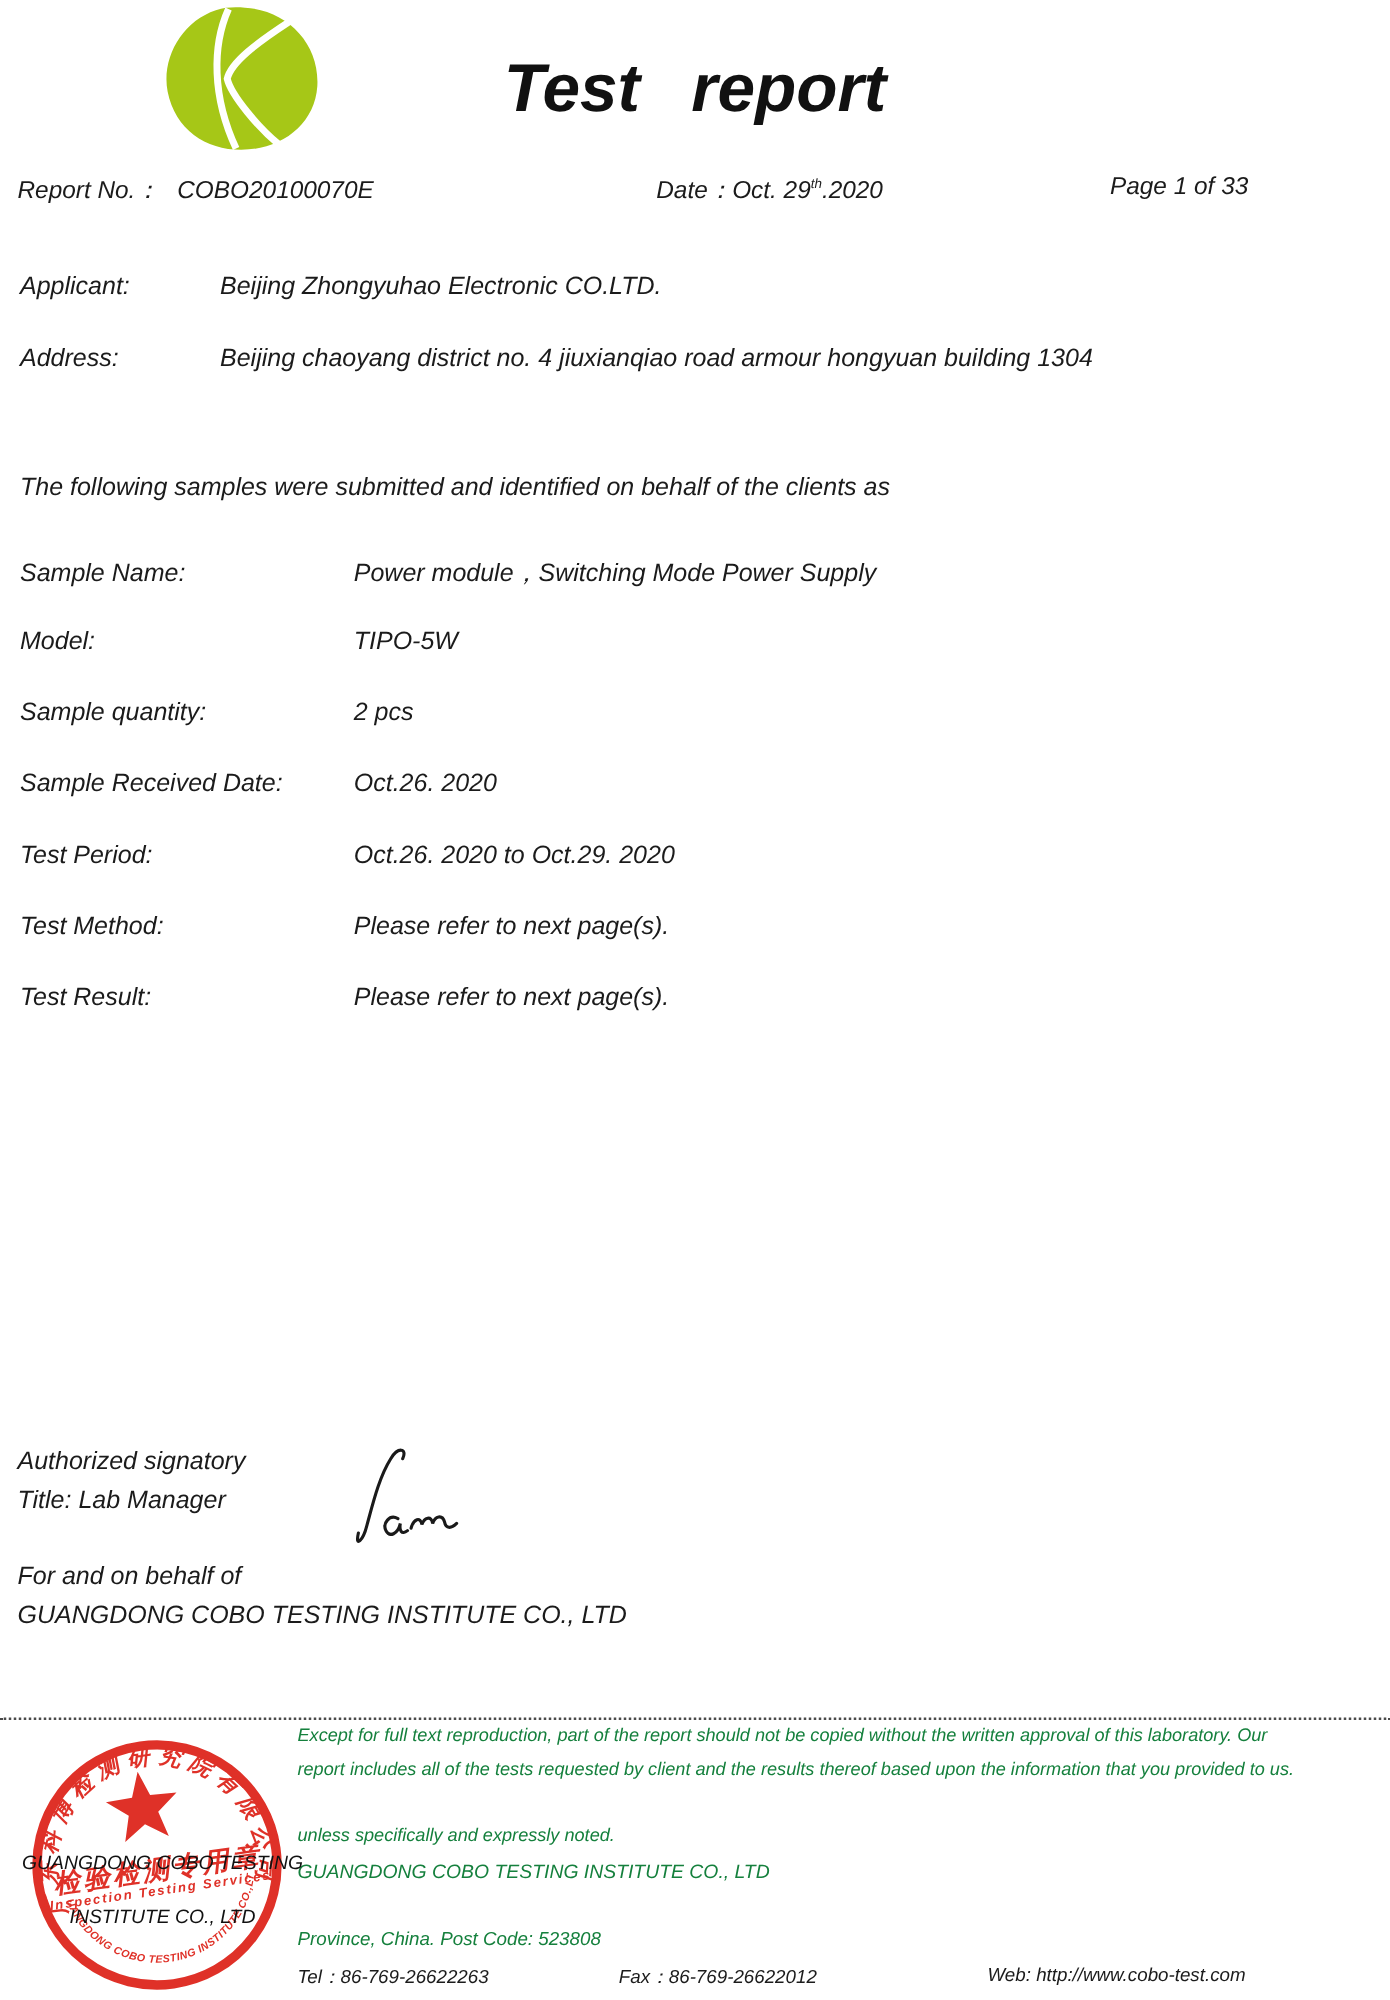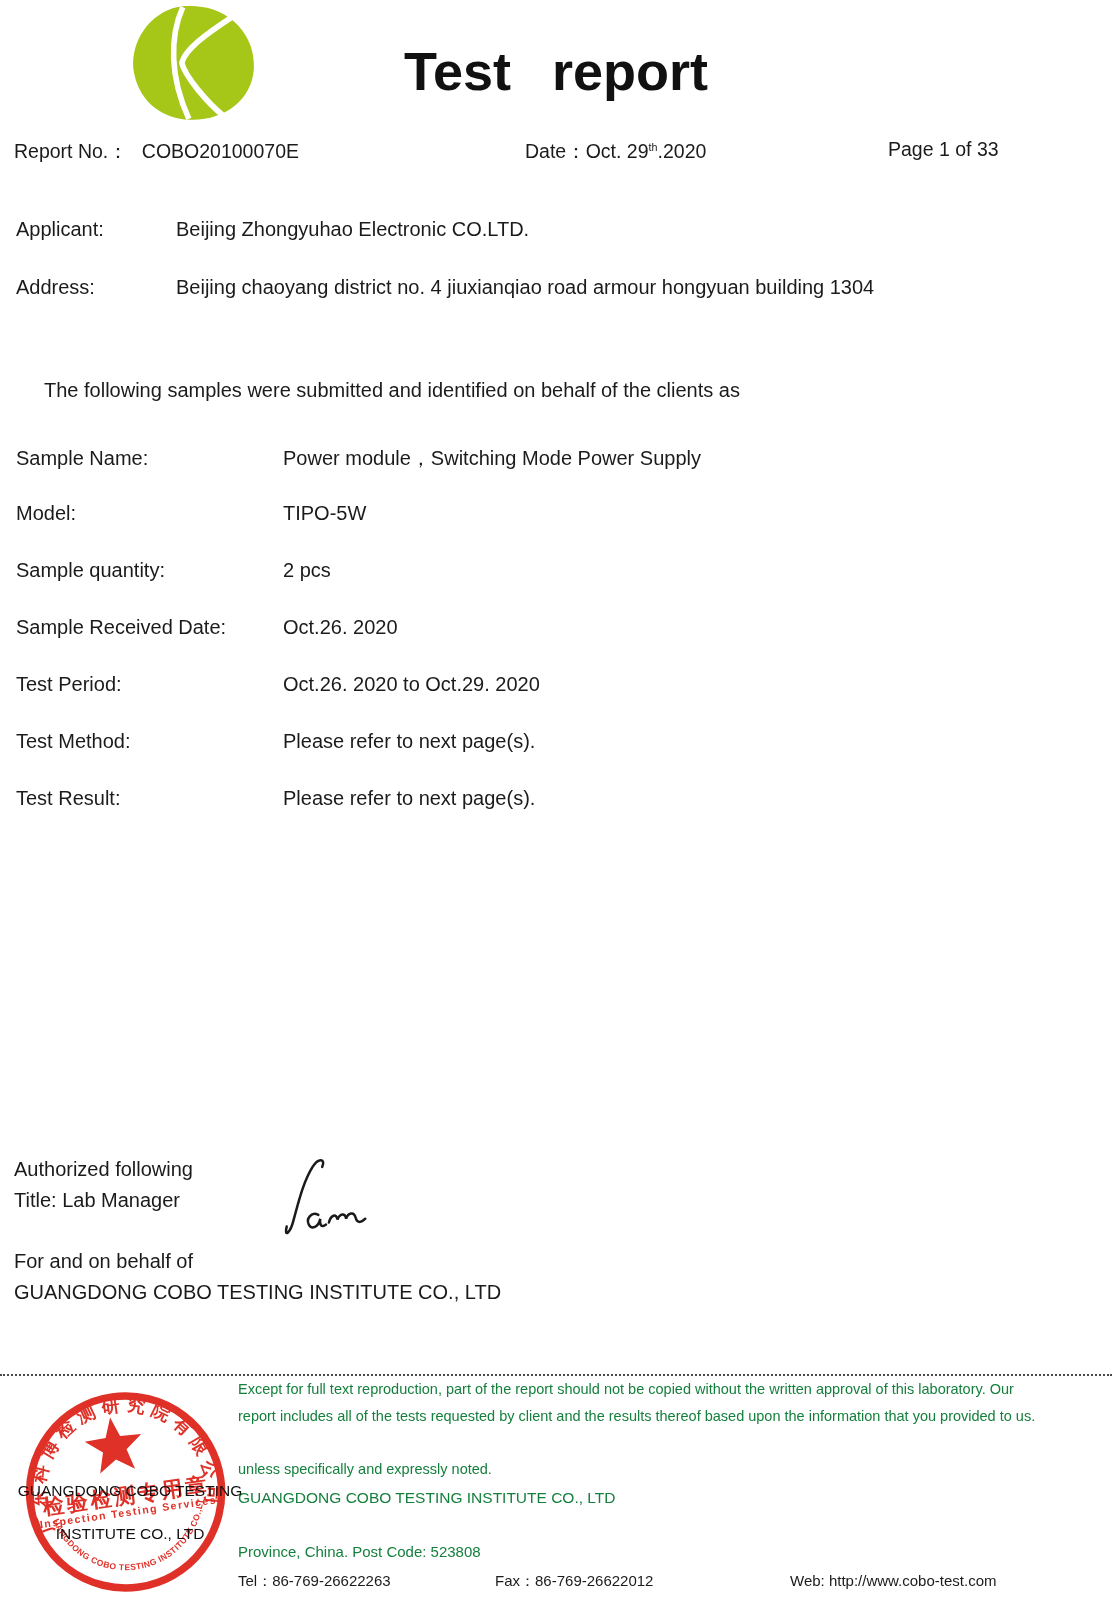--- a/index.html
+++ b/index.html
@@ -1,31 +1,31 @@
 <!DOCTYPE html>
 <html><head>
 <meta charset="utf-8">
 <style>
   html,body{margin:0;padding:0;background:#ffffff;}
   .page{
     position:relative;width:1112px;height:1600px;background:#ffffff;overflow:hidden;
-    font-family:"Liberation Sans", sans-serif;color:#1b1b1b;
+    font-family:"Liberation Sans", sans-serif;color:#1b1b1b;font-style:italic;
   }
   .abs{position:absolute;white-space:nowrap;}
   
   .logo{position:absolute;left:128px;top:4px;width:136px;height:120px;}
   .title{position:absolute;left:0;top:40px;width:1112px;text-align:center;
     font-size:54px;font-weight:bold;word-spacing:26px;letter-spacing:0;color:#111;}
   .hdr{font-size:19.5px;top:138px;}
   .hdr .gap{display:inline-block;width:14px;}
   
   .row{position:absolute;left:16px;font-size:20px;white-space:nowrap;}
   .lab-a{display:inline-block;width:160px;}
   .lab-f{display:inline-block;width:267px;}
-  .intro{position:absolute;left:16px;top:379px;font-size:20px;margin-left:28px;}
+  .intro{position:absolute;left:16px;top:379px;font-size:20px;}
   
   .sig-txt{position:absolute;left:14px;font-size:20px;white-space:nowrap;}
   .sig-svg{position:absolute;left:280px;top:1152px;width:115px;height:98px;}
   
   .dotline{position:absolute;left:0;top:1374px;width:1112px;border-top:2px dotted #4a4a4a;}
   
   .ft{position:absolute;left:238px;white-space:nowrap;color:#15803d;}
   .ft-disc{font-size:14.5px;}
   .ft-co{font-size:15.5px;}
   .ft-ad{font-size:15px;}
@@ -86,21 +86,21 @@
   <div class="row" style="top:673px;">
     <span class="lab-f">Test Period:</span><span>Oct.26. 2020 to Oct.29. 2020</span>
   </div>
   <div class="row" style="top:730px;">
     <span class="lab-f">Test Method:</span><span>Please refer to next page(s).</span>
   </div>
   <div class="row" style="top:787px;">
     <span class="lab-f">Test Result:</span><span>Please refer to next page(s).</span>
   </div>
 
-  <div class="sig-txt" style="top:1158px;">Authorized following</div>
+  <div class="sig-txt" style="top:1158px;">Authorized signatory</div>
   <div class="sig-txt" style="top:1189px;">Title: Lab Manager</div>
 
   <div class="sig-svg">
     <svg viewBox="0 0 120 95" width="115" height="98">
       <g fill="none" stroke="#1a1a1a" stroke-width="2.6" stroke-linecap="round">
         <path d="M44 12 C48 3 40 2 34 12 C24 28 19 50 14 68 C11 80 4 87 7 74"></path>
         <path d="M40 62 C33 58 27 66 30 72 C33 78 40 75 42 66 C41 72 43 76 48 72"></path>
         <path d="M51 70 C53 62 59 60 60 67 C62 61 68 59 69 66 C71 60 77 58 79 65 C80 70 84 71 89 66"></path>
       </g>
     </svg>

